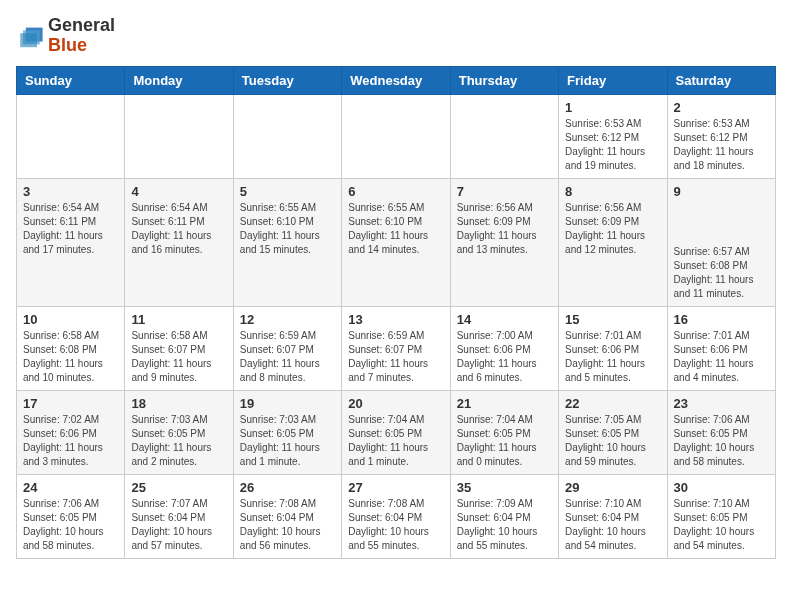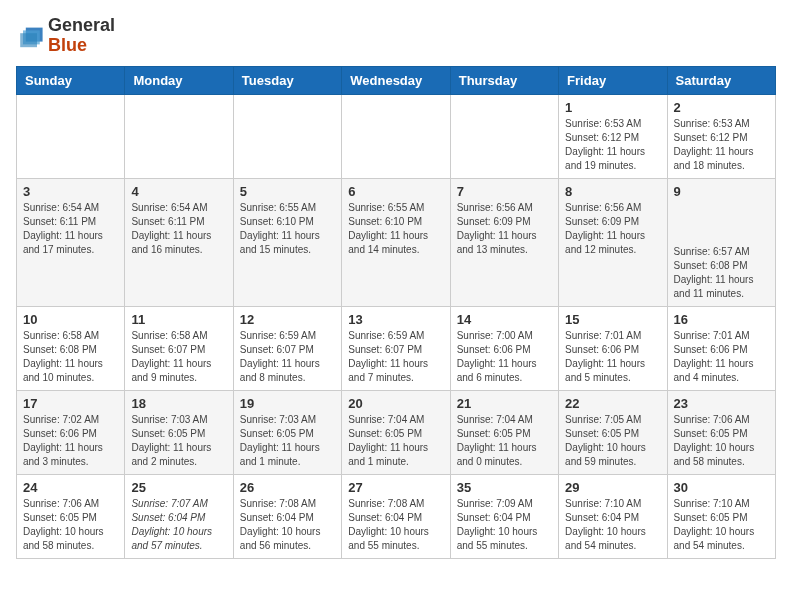--- a/index.html
+++ b/index.html
@@ -274,21 +274,21 @@
       </tr>
       <tr>
         <td>
           <span class="day-number">24</span>
           <div class="day-info" style="white-space: pre-line;">Sunrise: 7:06 AM
 Sunset: 6:05 PM
 Daylight: 10 hours and 58 minutes.</div>
         </td>
         <td>
           <span class="day-number">25</span>
-          <div class="day-info" style="white-space: pre-line; font-style: italic;">Sunrise: 7:07 AM
+          <div class="day-info" style="white-space: pre-line;">Sunrise: 7:07 AM
 Sunset: 6:04 PM
 Daylight: 10 hours and 57 minutes.</div>
         </td>
         <td>
           <span class="day-number">26</span>
           <div class="day-info" style="white-space: pre-line;">Sunrise: 7:08 AM
 Sunset: 6:04 PM
 Daylight: 10 hours and 56 minutes.</div>
         </td>
         <td>

